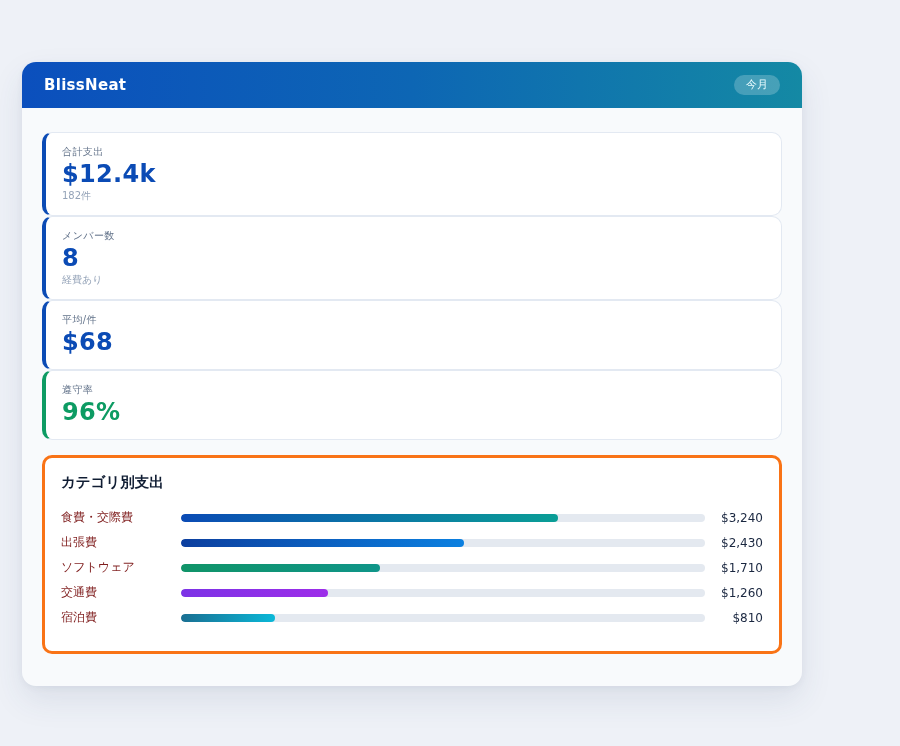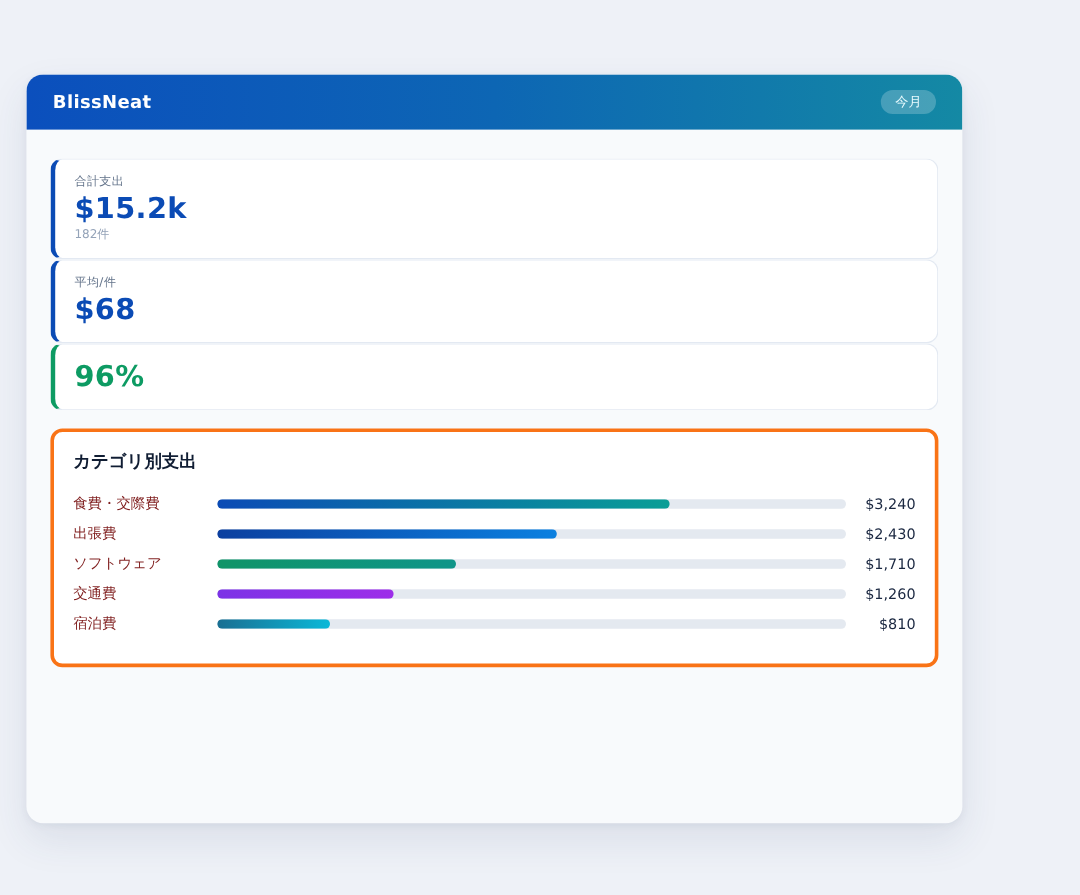--- a/index.html
+++ b/index.html
@@ -119,32 +119,38 @@
 
 <div class="panel">
   <header class="app-header">
     <span class="app-title">BlissNeat</span>
     <span class="period-badge">今月</span>
   </header>
   <div class="content">
     <div id="stats">
   <div class="stat-card" style="border-left-color: rgb(11, 75, 181);">
     <div class="stat-label">合計支出</div>
-    <div class="stat-value" style="color: rgb(11, 75, 181);">$15.2k</div>
+    <div class="stat-value" style="color: rgb(11, 75, 181);">$12.4k</div>
     <div class="stat-subtitle">182件</div>
   </div>
 
+  <div class="stat-card" style="border-left-color: rgb(11, 75, 181);">
+    <div class="stat-label">メンバー数</div>
+    <div class="stat-value" style="color: rgb(11, 75, 181);">8</div>
+    <div class="stat-subtitle">経費あり</div>
+  </div>
 
   <div class="stat-card" style="border-left-color: rgb(11, 75, 181);">
     <div class="stat-label">平均/件</div>
     <div class="stat-value" style="color: rgb(11, 75, 181);">$68</div>
 
   </div>
 
   <div class="stat-card" style="border-left-color: rgb(13, 155, 99);">
+    <div class="stat-label">遵守率</div>
     <div class="stat-value" style="color: rgb(13, 155, 99);">96%</div>
 
   </div>
 </div>
     <section class="category-card">
       <h2 class="section-title">カテゴリ別支出</h2>
       <div id="rows">
   <div class="cat-row">
     <div class="cat-label">食費・交際費</div>
     <div class="cat-track">

